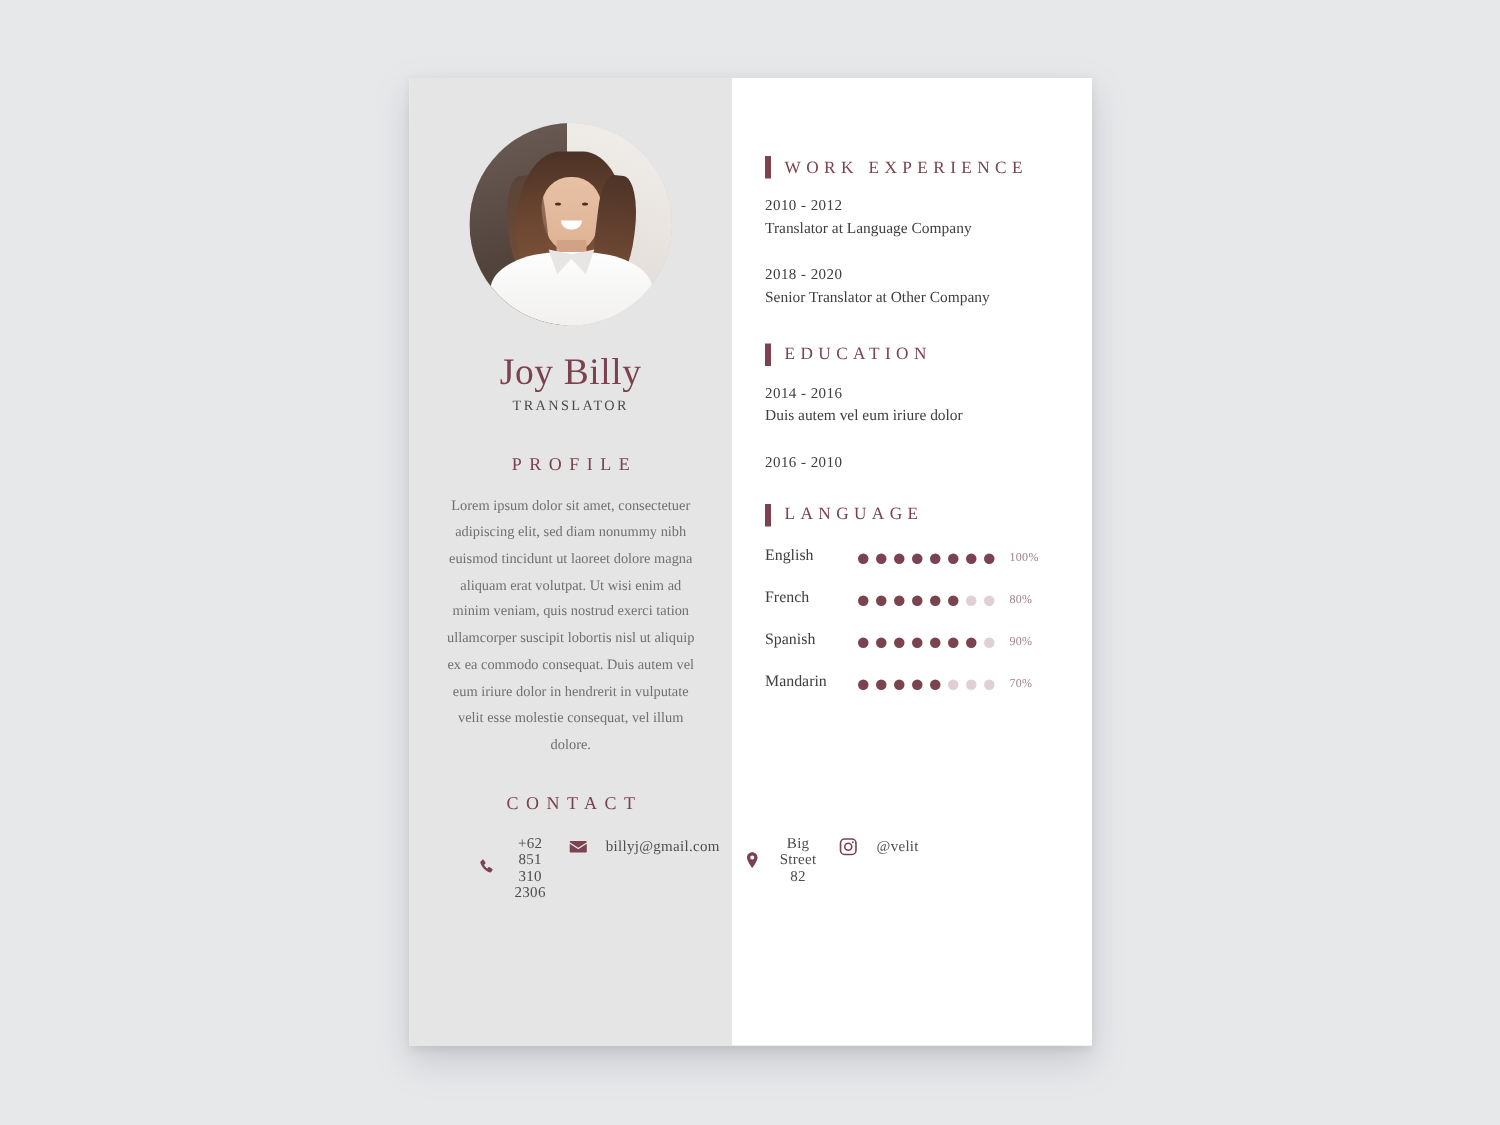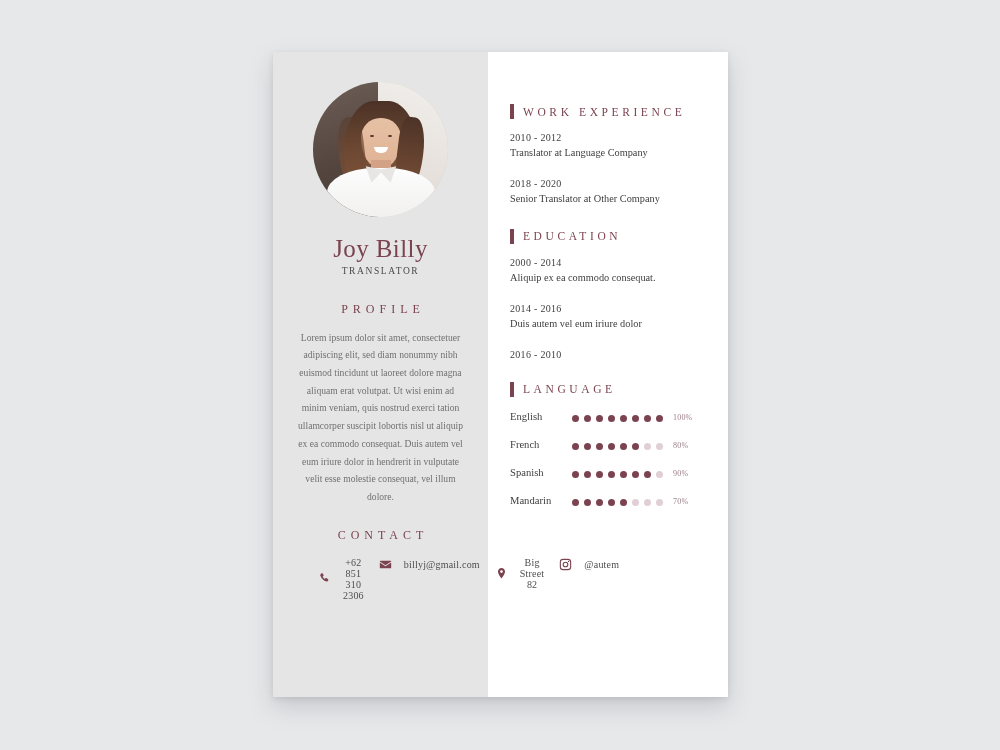--- a/index.html
+++ b/index.html
@@ -310,21 +310,21 @@
       </div>
 
       <div class="contact-row">
         <span class="contact-icon">
           <svg width="13" height="13" viewBox="0 0 24 24" fill="none" stroke="currentColor" stroke-width="2">
             <rect x="2.5" y="2.5" width="19" height="19" rx="5"></rect>
             <circle cx="12" cy="12" r="4.3"></circle>
             <circle cx="17.6" cy="6.4" r="1.2" fill="currentColor" stroke="none"></circle>
           </svg>
         </span>
-        <span class="contact-text">@autem</span>
+        <span class="contact-text">@velit</span>
       </div>
 
     </div>
   </div>
 
   <div id="right-panel">
 
     <div id="work-section">
       <div class="sec-heading">
         <span class="sec-bar"></span>
@@ -337,24 +337,20 @@
       <div class="entry">
         <div class="entry-date">2018 - 2020</div>
         <div class="entry-desc">Senior Translator at Other Company</div>
       </div>
     </div>
 
     <div id="education-section">
       <div class="sec-heading">
         <span class="sec-bar"></span>
         <span class="sec-title">EDUCATION</span>
-      </div>
-      <div class="entry">
-        <div class="entry-date">2000 - 2014</div>
-        <div class="entry-desc">Aliquip ex ea commodo consequat.</div>
       </div>
       <div class="entry">
         <div class="entry-date">2014 - 2016</div>
         <div class="entry-desc">Duis autem vel eum iriure dolor</div>
       </div>
       <div class="entry">
         <div class="entry-date">2016 - 2010</div>
       </div>
     </div>
 

